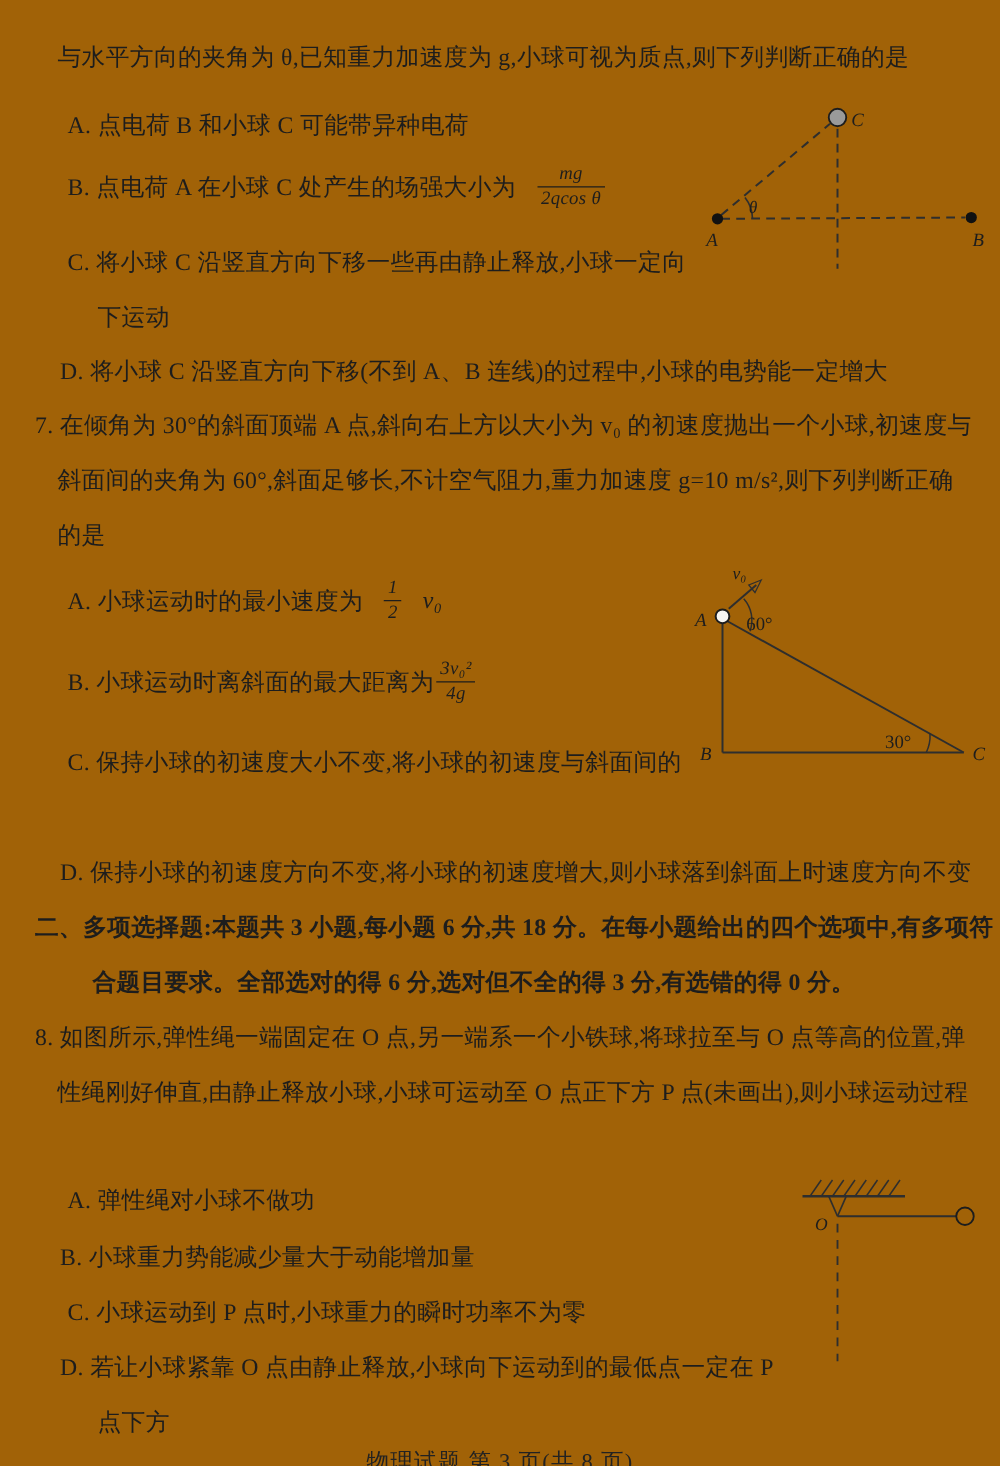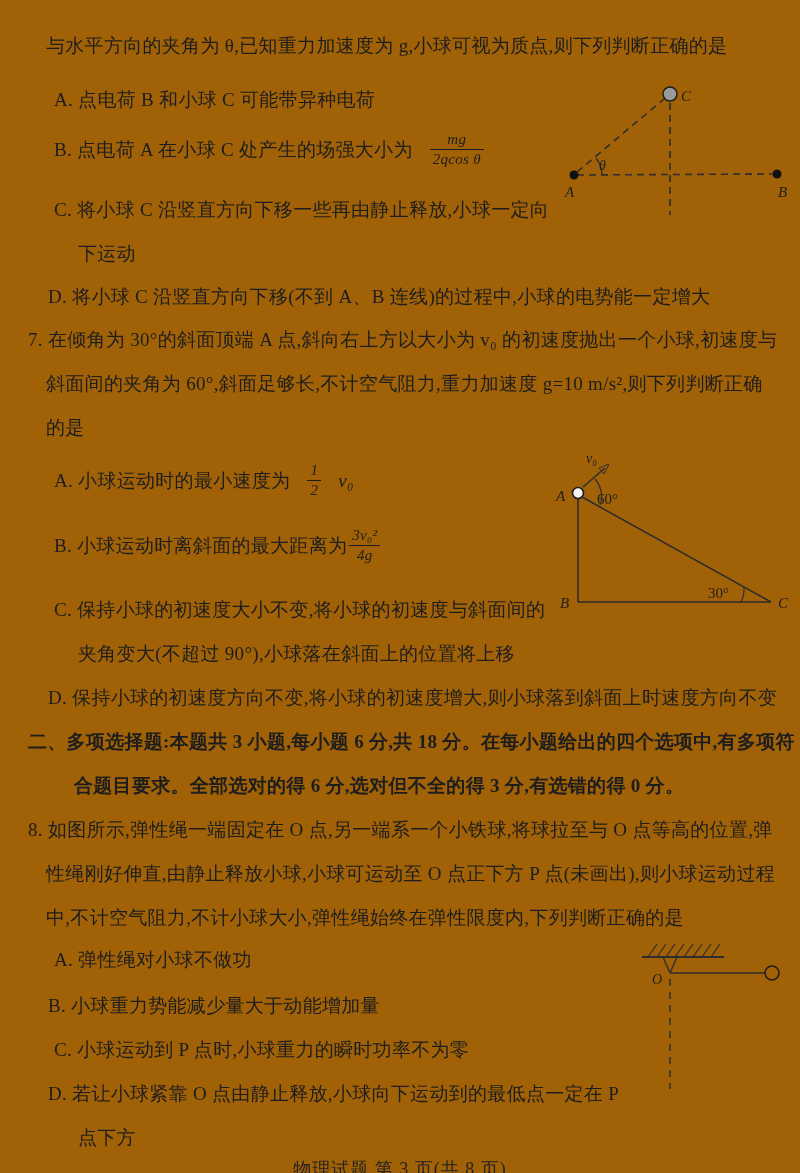--- a/index.html
+++ b/index.html
@@ -83,21 +83,20 @@
 
   <div class="line fline" style="left:54px; top:527px;">
     <span>B. 小球运动时离斜面的最大距离为</span>
     <span class="frac">
       <span class="num">3v₀²</span>
       <span class="den">4g</span>
     </span>
   </div>
 
   <div class="line" style="left:54px; top:597px;">C. 保持小球的初速度大小不变,将小球的初速度与斜面间的</div>
-  <div class="line" style="left:78px; top:641px;">夹角变大(不超过 90°),小球落在斜面上的位置将上移</div>
   <div class="line" style="left:48px; top:685px;">D. 保持小球的初速度方向不变,将小球的初速度增大,则小球落到斜面上时速度方向不变</div>
 
   <svg class="fig" style="left:550px; top:443px;" width="250" height="175" viewBox="0 0 250 175">
     <line x1="28" y1="52" x2="28" y2="159" stroke-width="1.6"></line>
     <line x1="28" y1="159" x2="221" y2="159" stroke-width="1.6"></line>
     <line x1="32" y1="54" x2="221" y2="159" stroke-width="1.6"></line>
     <circle cx="28" cy="50" r="5.5" fill="#f6f5f2" stroke="#1d1d1d" stroke-width="1.6"></circle>
     <line x1="33" y1="44" x2="55" y2="25" stroke-width="1.6"></line>
     <path d="M 59 21 L 49 25 L 54 31 Z" fill="#1d1d1d" stroke="none"></path>
     <path d="M 50 62 A 26 26 0 0 0 45 36" stroke-width="1.2"></path>
@@ -108,21 +107,20 @@
     <text x="6" y="58" font-size="15" font-style="italic">A</text>
     <text x="10" y="165" font-size="15" font-style="italic">B</text>
     <text x="228" y="165" font-size="15" font-style="italic">C</text>
   </svg>
 
   <div class="line bold" style="left:28px; top:729px;">二、多项选择题:本题共 3 小题,每小题 6 分,共 18 分。在每小题给出的四个选项中,有多项符</div>
   <div class="line bold" style="left:74px; top:773px;">合题目要求。全部选对的得 6 分,选对但不全的得 3 分,有选错的得 0 分。</div>
 
   <div class="line" style="left:28px; top:817px;">8. 如图所示,弹性绳一端固定在 O 点,另一端系一个小铁球,将球拉至与 O 点等高的位置,弹</div>
   <div class="line" style="left:46px; top:861px;">性绳刚好伸直,由静止释放小球,小球可运动至 O 点正下方 P 点(未画出),则小球运动过程</div>
-  <div class="line" style="left:46px; top:905px;">中,不计空气阻力,不计小球大小,弹性绳始终在弹性限度内,下列判断正确的是</div>
   <div class="line" style="left:54px; top:947px;">A. 弹性绳对小球不做功</div>
   <div class="line" style="left:48px; top:993px;">B. 小球重力势能减少量大于动能增加量</div>
   <div class="line" style="left:54px; top:1037px;">C. 小球运动到 P 点时,小球重力的瞬时功率不为零</div>
   <div class="line" style="left:48px; top:1081px;">D. 若让小球紧靠 O 点由静止释放,小球向下运动到的最低点一定在 P</div>
   <div class="line" style="left:78px; top:1125px;font-family:Liberation Serif, serif;">点下方</div>
 
   <svg class="fig" style="left:628px; top:936px;" width="172" height="162" viewBox="0 0 172 162">
     <line x1="14" y1="21" x2="96" y2="21" stroke-width="2"></line>
     <g stroke-width="1.2">
       <line x1="20" y1="21" x2="29" y2="8"></line>

